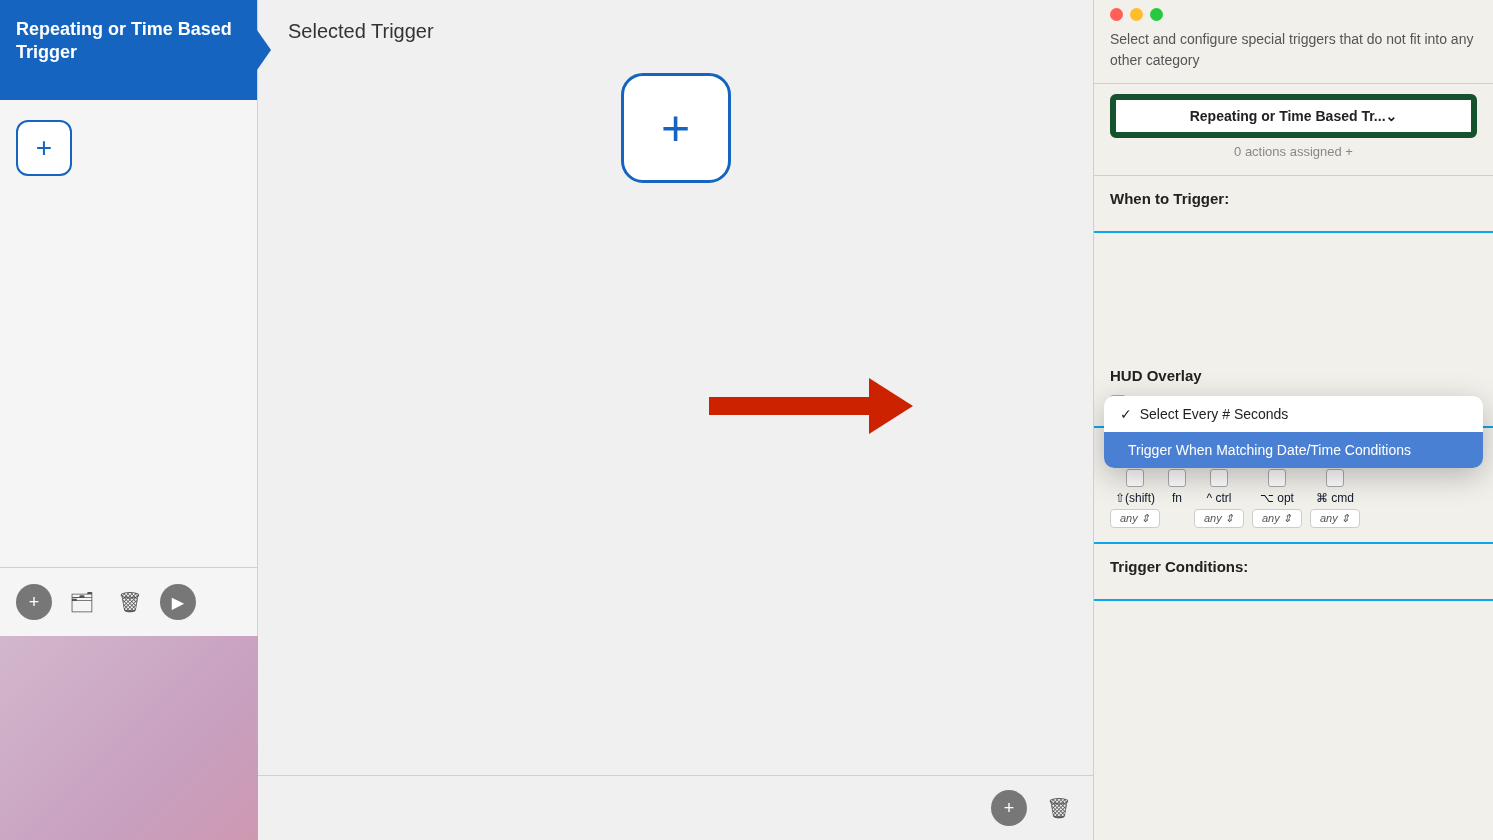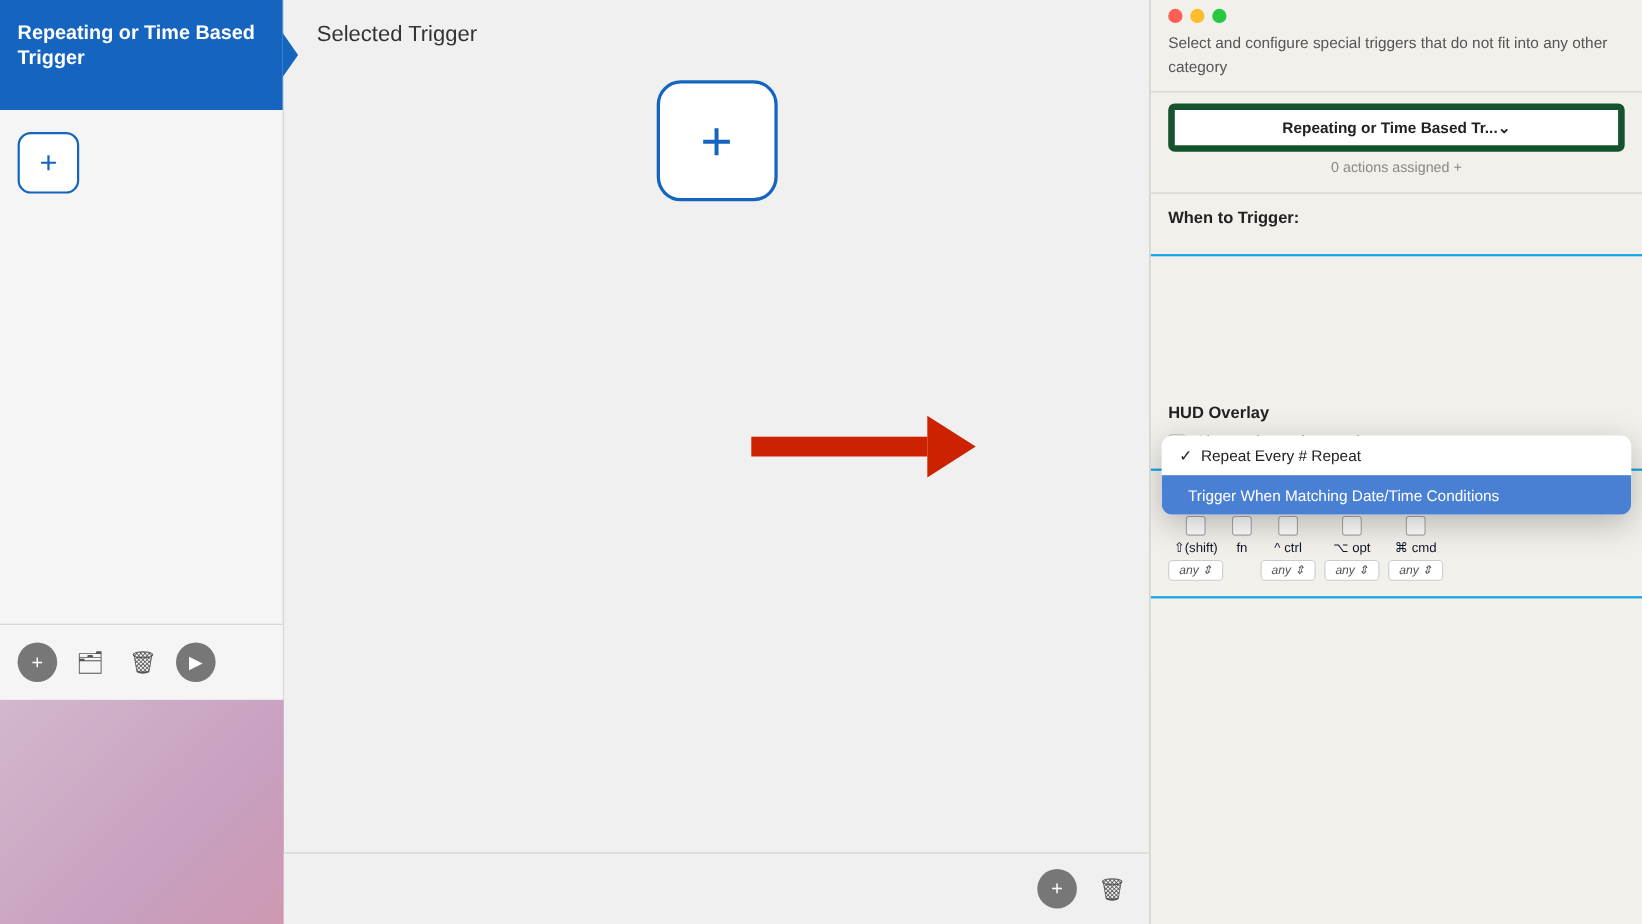--- a/index.html
+++ b/index.html
@@ -170,21 +170,21 @@
     .arrow-head {
       width: 0;
       height: 0;
       border-top: 28px solid transparent;
       border-bottom: 28px solid transparent;
       border-left: 44px solid #cc2200;
     }
 
     
     .right-panel {
-      width: 448px;
+      width: 400px;
       background: #f2f0eb;
       border-left: 1px solid #d0cfc8;
       display: flex;
       flex-direction: column;
       position: relative;
       z-index: 2;
       overflow-y: auto;
     }
 
     .right-panel-top {
@@ -416,21 +416,21 @@
     </div>
     <div class="actions-assigned">0 actions assigned +</div>
   </div>
 
   <div class="section" style="position:relative;">
     <div class="section-title">When to Trigger:</div>
 
     <div class="dropdown-menu">
       <div class="dropdown-item">
         <span class="checkmark">✓</span>
-        <span>Repeat Every # Repeat</span>
+        <span>Select Every # Seconds</span>
       </div>
       <div class="dropdown-item selected">
         <span class="checkmark"></span>
         <span>Trigger When Matching Date/Time Conditions</span>
       </div>
     </div>
   </div>
 
   <div class="section" style="margin-top: 120px;">
     <div class="section-title">HUD Overlay</div>
@@ -468,14 +468,17 @@
       </div>
 
       <div class="key-col">
         <div class="key-checkbox"></div>
         <span class="key-label">⌘ cmd</span>
         <div class="key-select">any ⇕</div>
       </div>
     </div>
   </div>
 
+  <div class="section">
+    <div class="section-title">Trigger Conditions:</div>
+  </div>
 
 </div>
 
 </body></html>

